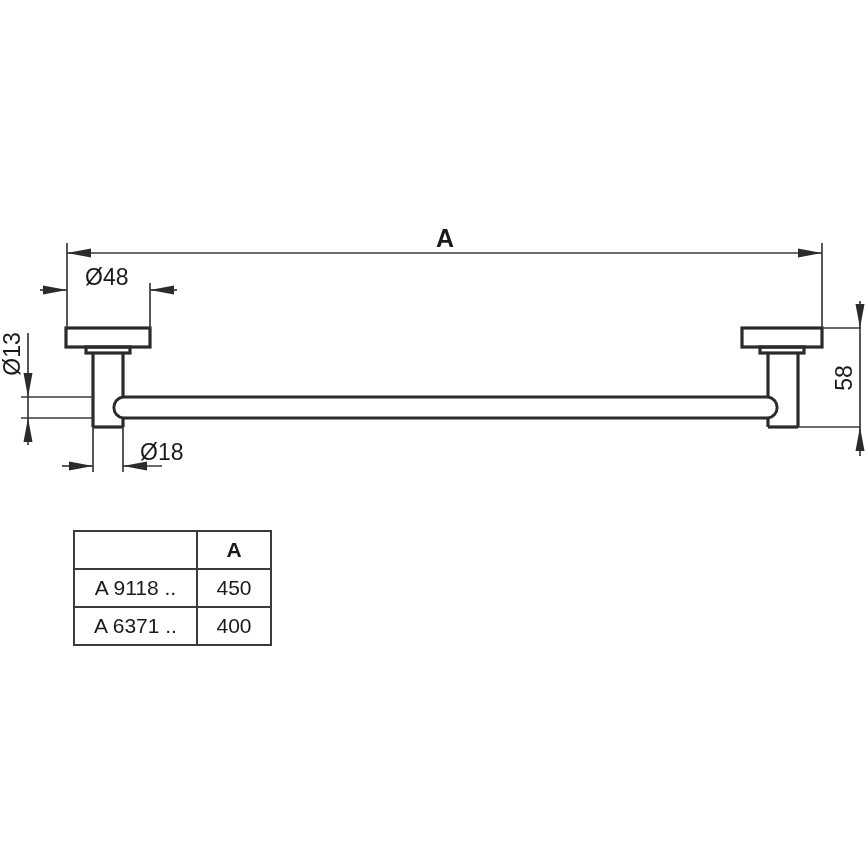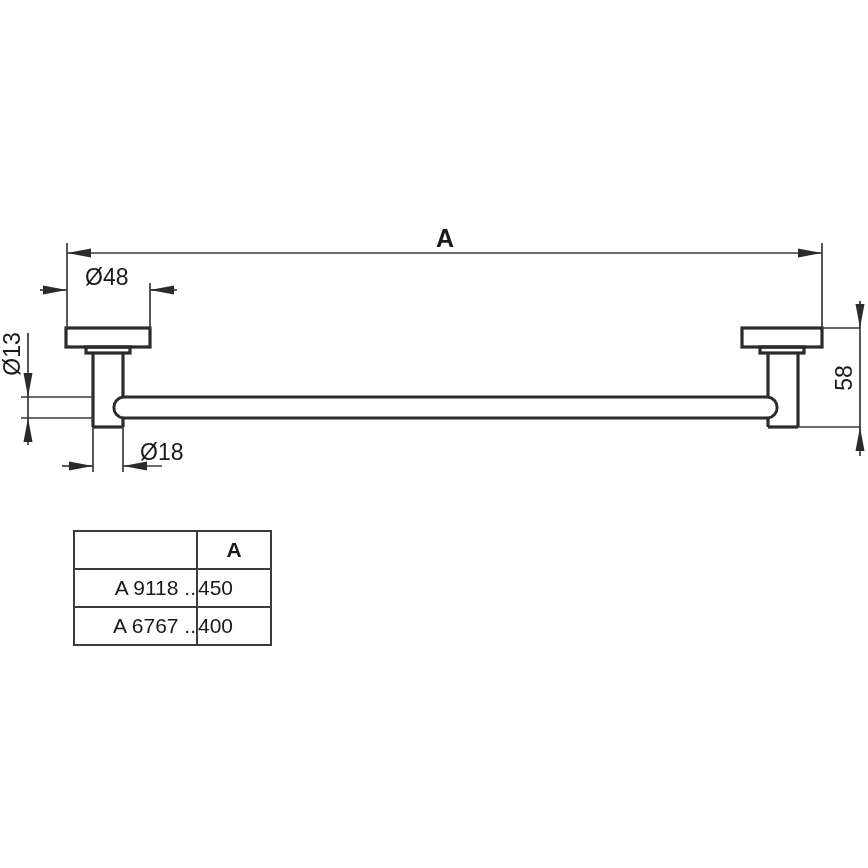--- a/index.html
+++ b/index.html
@@ -28,22 +28,22 @@
     color: #1a1a1a;
   }
   table.spec td {
     border: 2px solid #3c3c3c;
     padding: 0;
     height: 36px;
     box-sizing: content-box;
     vertical-align: middle;
     background: #ffffff;
   }
-  td.c-model { width: 121px; text-align: right; padding-left: 12px; }
-  td.c-val   { width: 72px;  }
+  td.c-model { width: 121px; text-align: center; padding-left: 12px; }
+  td.c-val   { width: 72px;  text-align: center; }
   td.hdr     { font-weight: bold; text-align: center; }
 </style>
 </head>
 <body>
 
 <div class="canvas">
 
   <svg width="868" height="868" viewBox="0 0 868 868">
 
     <g stroke="#2b2b2b" stroke-width="3.2" fill="none">
@@ -130,19 +130,19 @@
     <tbody>
       <tr>
         <td class="c-model"></td>
         <td class="c-val hdr">A</td>
       </tr>
       <tr>
         <td class="c-model">A 9118 ..</td>
         <td class="c-val">450</td>
       </tr>
       <tr>
-        <td class="c-model">A 6767 ..</td>
+        <td class="c-model">A 6371 ..</td>
         <td class="c-val">400</td>
       </tr>
     </tbody>
   </table>
 
 </div>
 
 </body></html>

